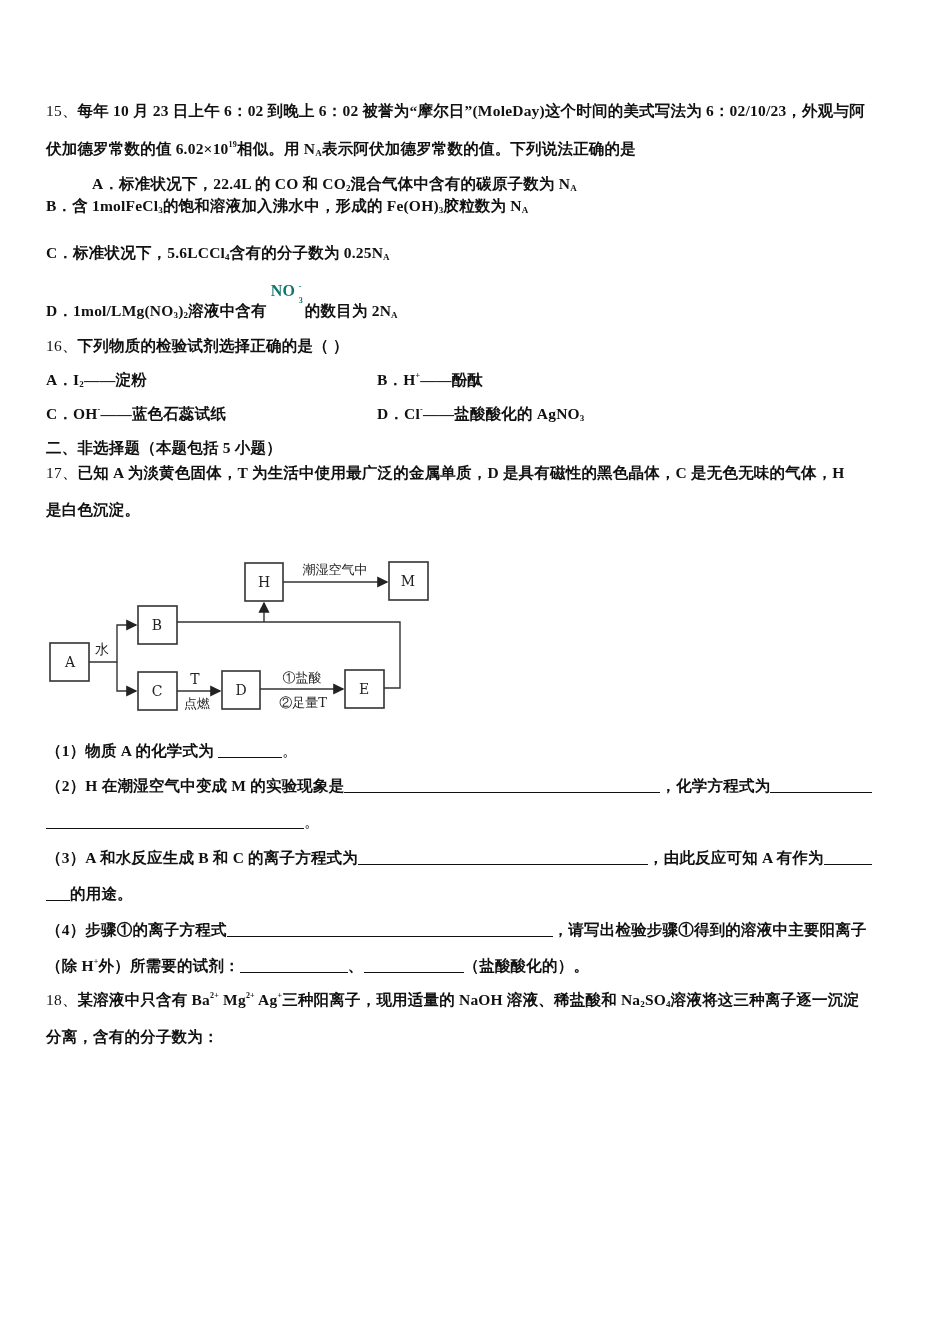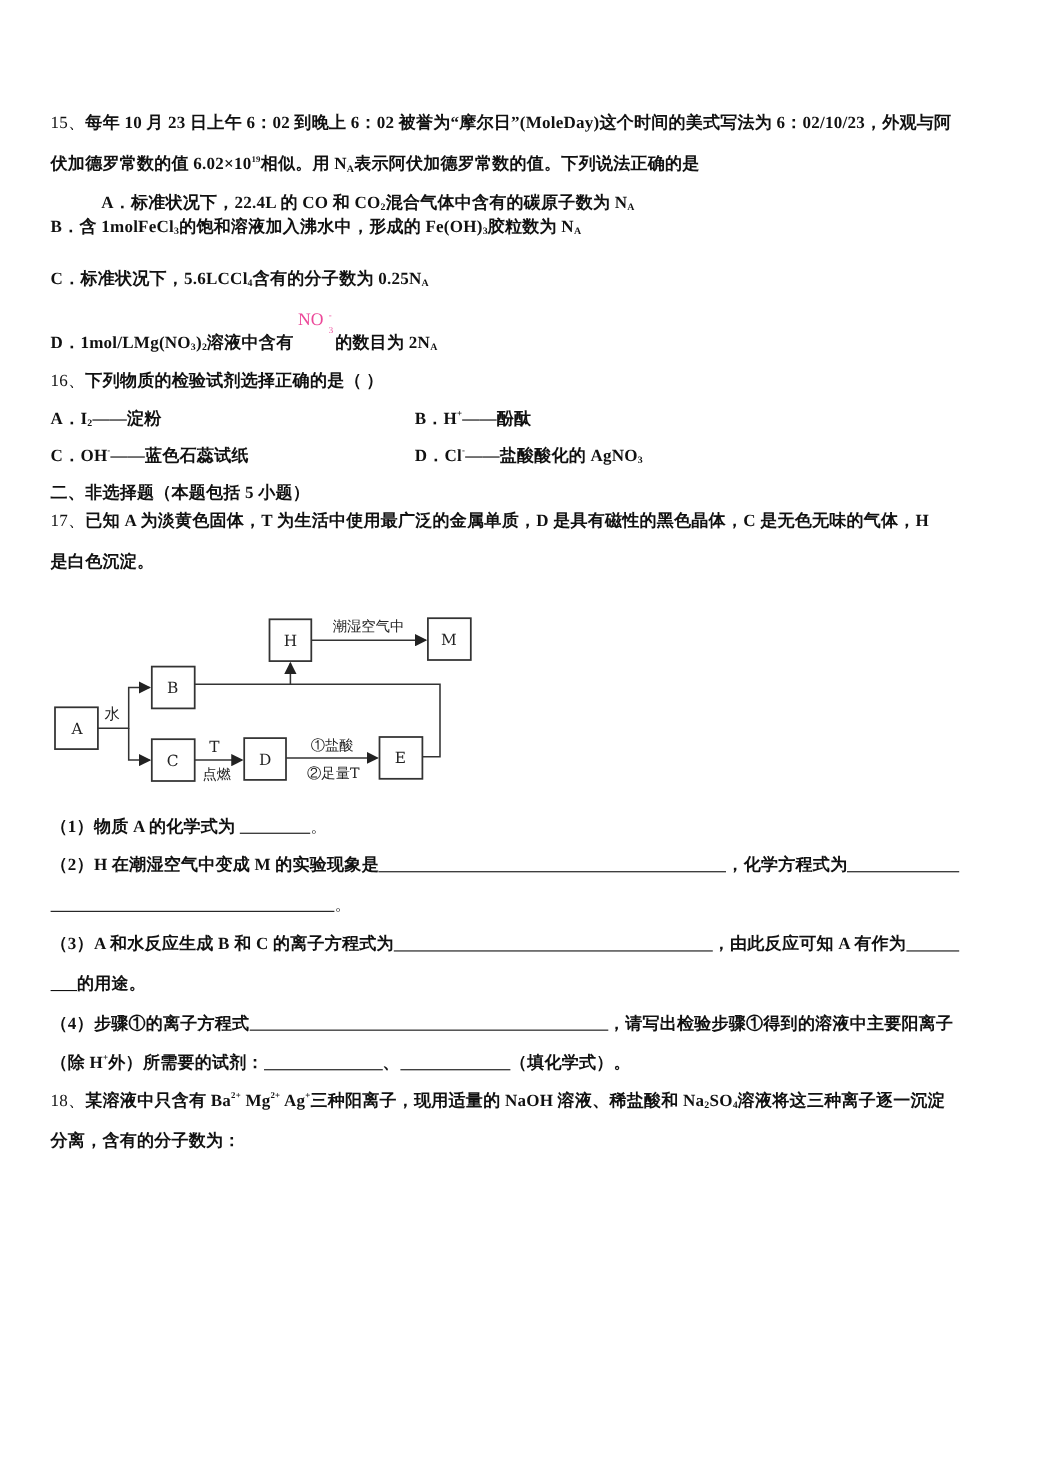--- a/index.html
+++ b/index.html
@@ -4,21 +4,21 @@
 <style>
   html, body { margin: 0; padding: 0; background: #ffffff; }
   body { width: 950px; height: 1344px; position: relative; overflow: hidden;
          font-family: "Liberation Serif", "DejaVu Serif", serif; color: #111; }
   .line { position: absolute; left: 46px; font-size: 15.5px; font-weight: bold; white-space: nowrap; letter-spacing: 0.2px; }
   .qnum { font-weight: normal; }
   .sub { font-size: 9px; vertical-align: -2px; }
   .sup { font-size: 8px; vertical-align: 7px; }
   .blank { display: inline-block; border-bottom: 1.5px solid #111; height: 14px; vertical-align: -2px; }
   .normal { font-weight: normal; }
-  .no3 { display: inline-block; position: relative; width: 34px; height: 26px; vertical-align: 2px; color: #ec4899; font-weight: normal; font-size: 16px; }
+  .no3 { display: inline-block; position: relative; width: 34px; height: 26px; vertical-align: 2px; color: #0f766e; font-weight: bold; font-size: 16px; }
   .no3 .n { position: absolute; left: 0; top: -6px; }
   .no3 .s3 { position: absolute; left: 28px; top: 8px; font-size: 8px; }
   .no3 .m { position: absolute; left: 28px; top: -6px; font-size: 8px; }
   #diagram { position: absolute; left: 40px; top: 550px; width: 400px; height: 170px; }
   #diagram svg text { font-family: "DejaVu Serif", serif; fill: #222; }
 </style>
 </head>
 <body>
 
 <div class="line" style="top:101px;">
@@ -129,21 +129,21 @@
 <div class="line" style="top:848px;">
   <span>（3）A 和水反应生成 B 和 C 的离子方程式为</span><span class="blank" style="width:290px"></span><span>，由此反应可知 A 有作为</span><span class="blank" style="width:48px"></span>
 </div>
 <div class="line" style="top:884px;">
   <span class="blank" style="width:24px"></span><span>的用途。</span>
 </div>
 <div class="line" style="top:920px;">
   <span>（4）步骤①的离子方程式</span><span class="blank" style="width:326px"></span><span>，请写出检验步骤①得到的溶液中主要阳离子</span>
 </div>
 <div class="line" style="top:956px;">
-  <span>（除 H</span><span class="sup">+</span><span>外）所需要的试剂：</span><span class="blank" style="width:108px"></span><span>、</span><span class="blank" style="width:100px"></span><span>（填化学式）。</span>
+  <span>（除 H</span><span class="sup">+</span><span>外）所需要的试剂：</span><span class="blank" style="width:108px"></span><span>、</span><span class="blank" style="width:100px"></span><span>（盐酸酸化的）。</span>
 </div>
 
 <div class="line" style="top:990px;">
   <span class="qnum">18、</span><span>某溶液中只含有 Ba</span><span class="sup">2+</span><span> Mg</span><span class="sup">2+</span><span> Ag</span><span class="sup">+</span><span>三种阳离子，现用适量的 NaOH 溶液、稀盐酸和 Na</span><span class="sub">2</span><span>SO</span><span class="sub">4</span><span>溶液将这三种离子逐一沉淀</span>
 </div>
 <div class="line" style="top:1027px;">
   <span>分离，含有的分子数为：</span>
 </div>
 
 </body></html>

